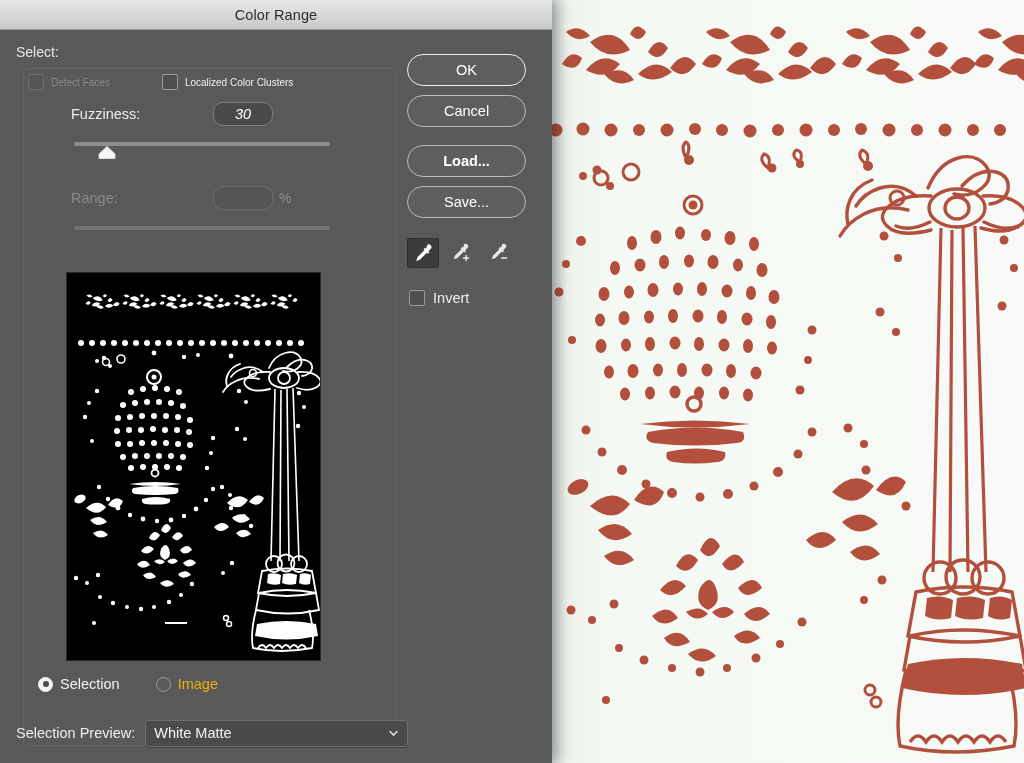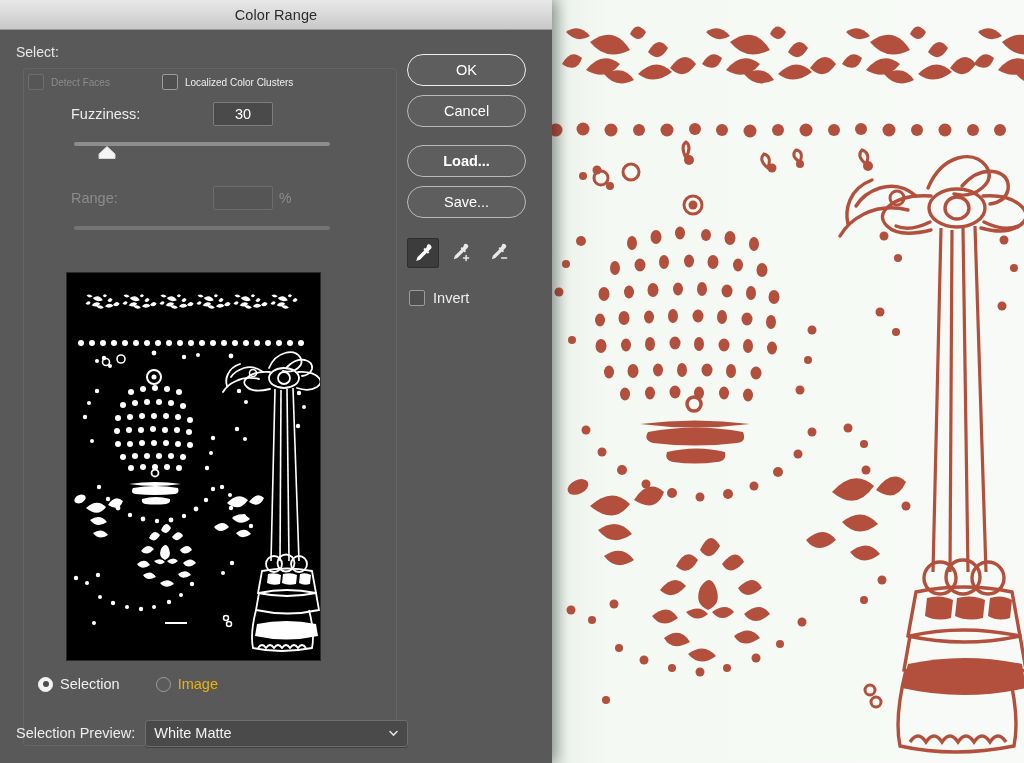--- a/index.html
+++ b/index.html
@@ -75,23 +75,23 @@
   .cbx.disabled{border-color:#6e6e6e;background:#565656;}
   .cb-label{font-size:10px;color:#f0f0f0;}
   .cb-label.disabled{color:#8b8b8b;}
   .cb-gap{width:52px;}
 
   
   .field-row{display:flex;align-items:center;position:relative;z-index:2;margin:0 0 0 12px;}
   .field-row .flabel{font-size:14.5px;color:#ededed;width:185px;text-align:left;padding-left:43px;box-sizing:border-box;}
   .field-row .flabel.disabled{color:#8b8b8b;}
   .numfield{
-    width:58px;height:22px;background:#4a4a4a;border:1px solid #7d7d7d;border-radius:2px;
+    width:58px;height:22px;background:#4a4a4a;border:1px solid #7d7d7d;border-radius:10px;
     display:flex;align-items:center;justify-content:center;
-    font-size:14.5px;color:#fff;
+    font-size:14.5px;color:#fff;font-style:italic;
   }
   .numfield.disabled{background:#555;border-color:#6c6c6c;color:#8b8b8b;}
   .pct{font-size:14px;color:#8b8b8b;margin-left:6px;}
 
   
   .slider-wrap{position:relative;z-index:2;margin:12px 0 0 58px;width:256px;height:22px;}
   .slider-track{position:absolute;left:0;top:4px;width:256px;height:4px;background:#8d8d8d;border-radius:2px;}
   .slider-track.disabled{background:#747474;}
   .slider-thumb{
     position:absolute;top:8px;width:18px;height:13px;

